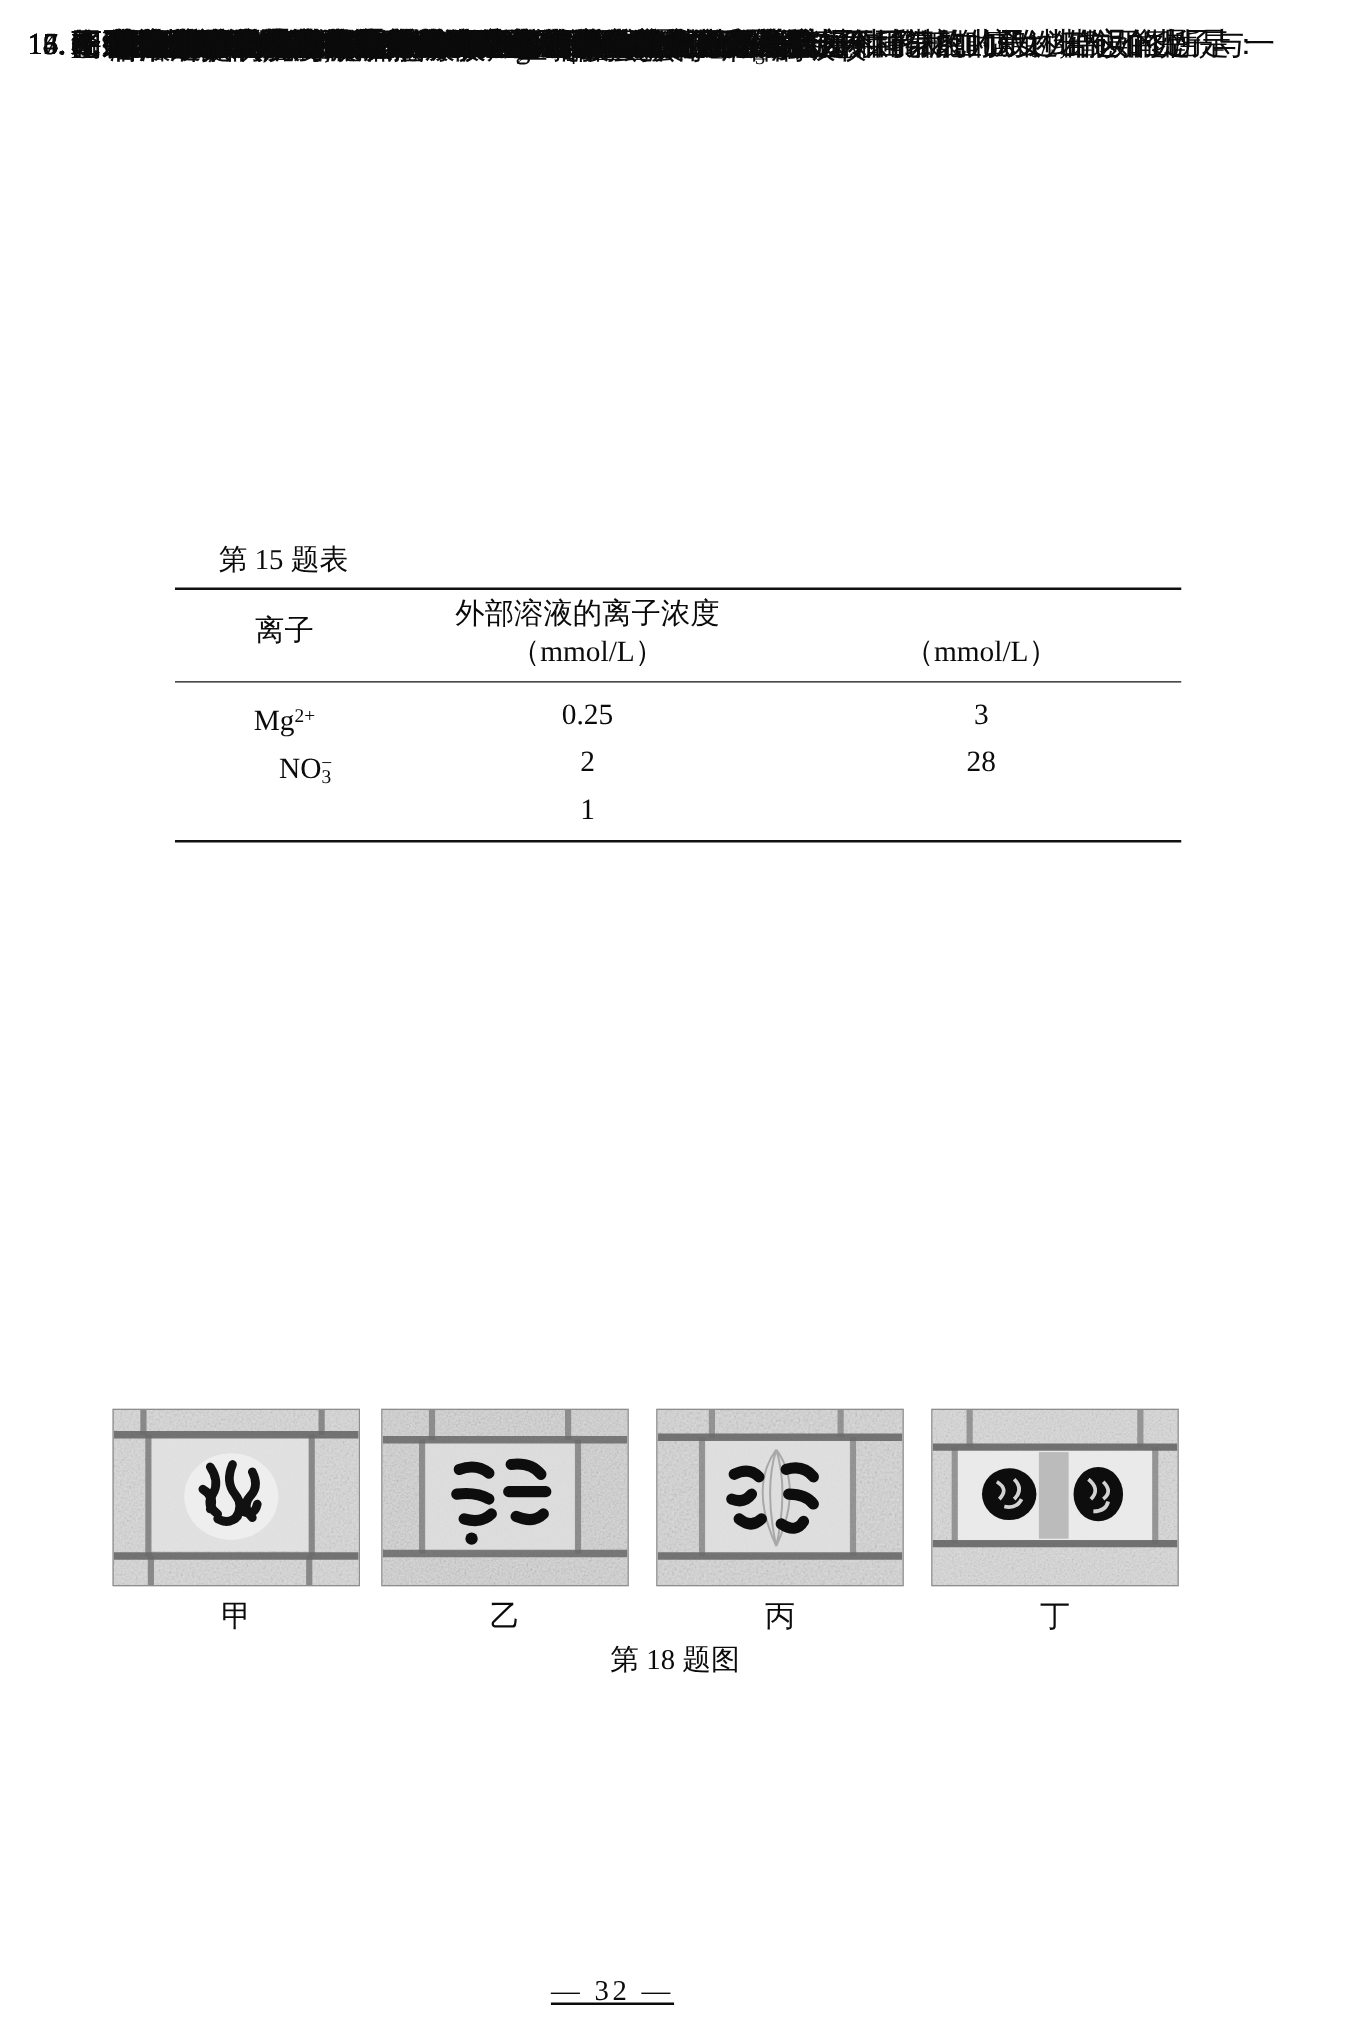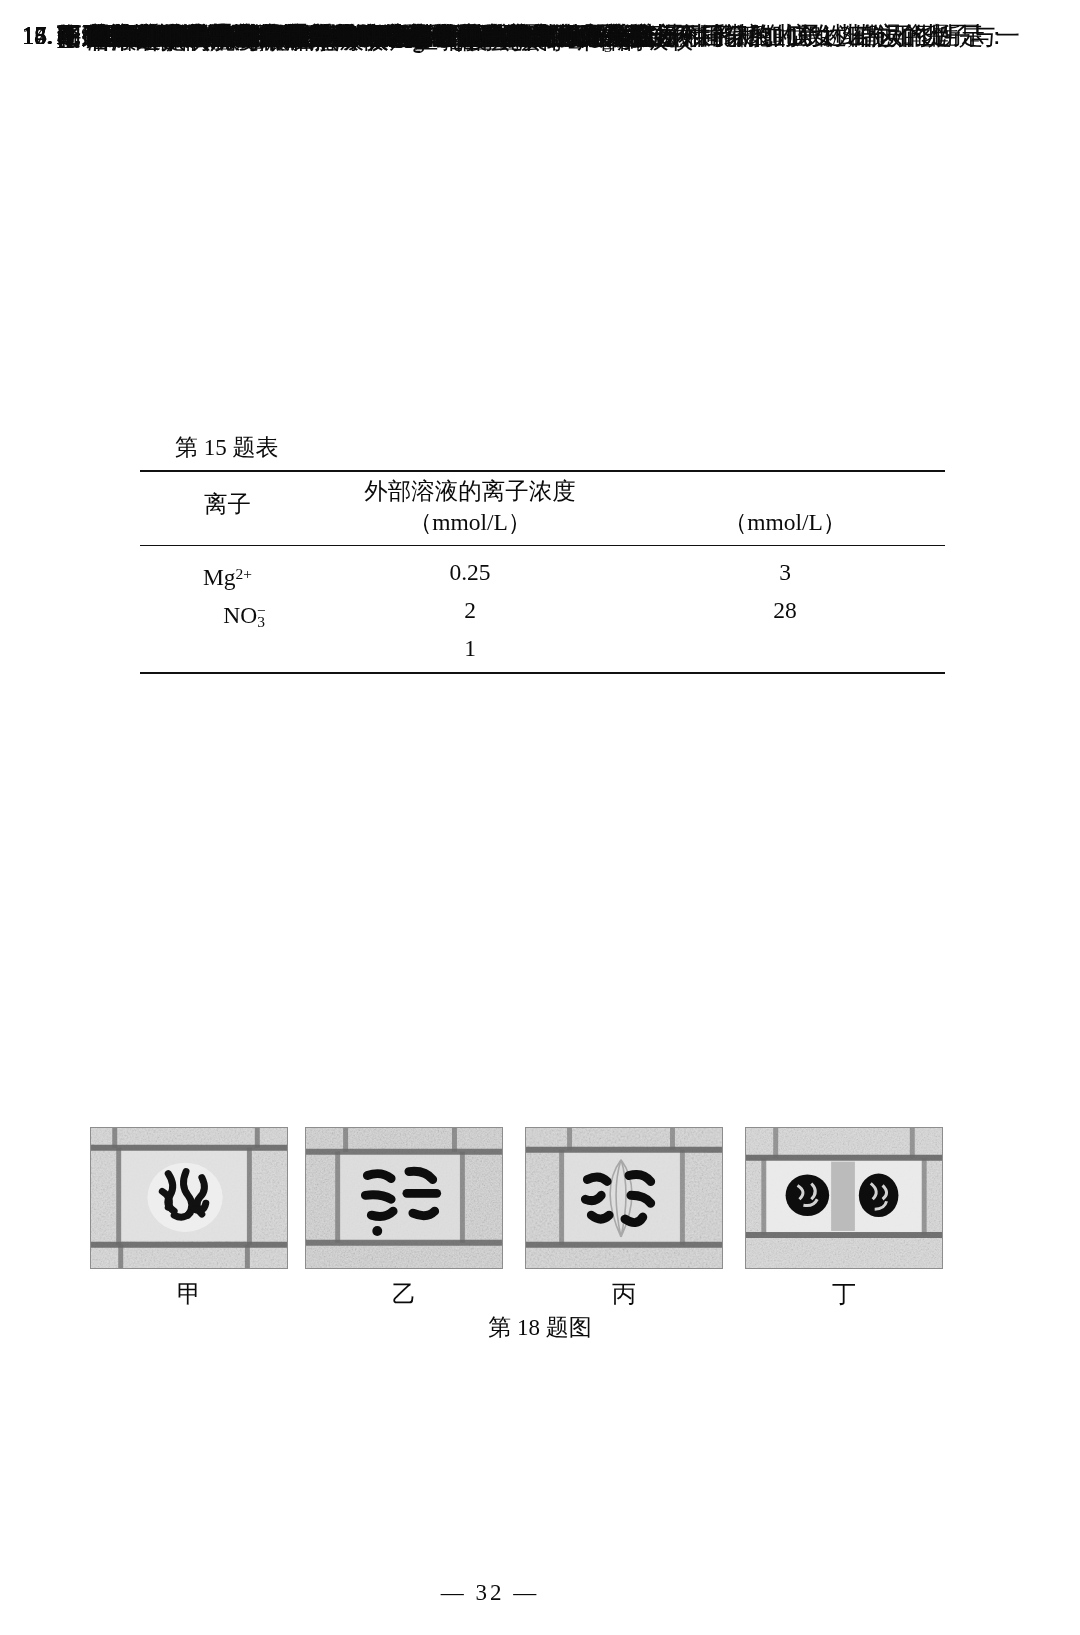--- a/index.html
+++ b/index.html
@@ -49,21 +49,21 @@
   }
   .fig-caption {
     position:absolute; top:1312px; left:0; width:1080px; text-align:center;
     font-size:23px; line-height:32px;
   }
 
   
   .mg { position:absolute; inset:0; }
   .pagenum {
     position:absolute; top:1580px; left:0; width:980px;
-    text-align:center; font-size:23px; letter-spacing:3px;
+    text-align:center; font-size:23px; letter-spacing:3px;text-decoration:underline;
   }
 </style>
 </head>
 <body>
 
 <div class="page">
 
   <div class="qline" style="top:18px">
     <span class="qnum">13.</span>
     <span class="qstem">细胞质中有细胞溶胶和多种细胞器。下列叙述正确的是</span>
@@ -102,21 +102,21 @@
     <span class="qnum">15.</span>
     <span class="qstem">将豌豆根部组织浸在溶液中达到离子平衡后,测得有关数据如下表：</span>
   </div>
 
   <div class="tbl-cap" style="top:432px">第 15 题表</div>
 
   <div class="rule-top" style="top:470px"></div>
   <div class="rule-mid" style="top:545px"></div>
   <div class="rule-bot" style="top:672px"></div>
 
-  <div class="cell" style="top:490px; left:140px; width:175px;font-family:Liberation Mono, monospace;">离子</div>
+  <div class="cell" style="top:490px; left:140px; width:175px;">离子</div>
 
   <div class="cell" style="top:476px; left:315px; width:310px;">外部溶液的离子浓度</div>
   <div class="cell" style="top:507px; left:315px; width:310px;">（mmol/L）</div>
 
   <div class="cell" style="top:507px; left:625px; width:320px;">（mmol/L）</div>
 
   <div class="cell" style="top:557px; left:140px; width:175px;">
     <span>Mg<sup>2+</sup></span>
   </div>
   <div class="cell" style="top:557px; left:315px; width:310px;">0.25</div>

